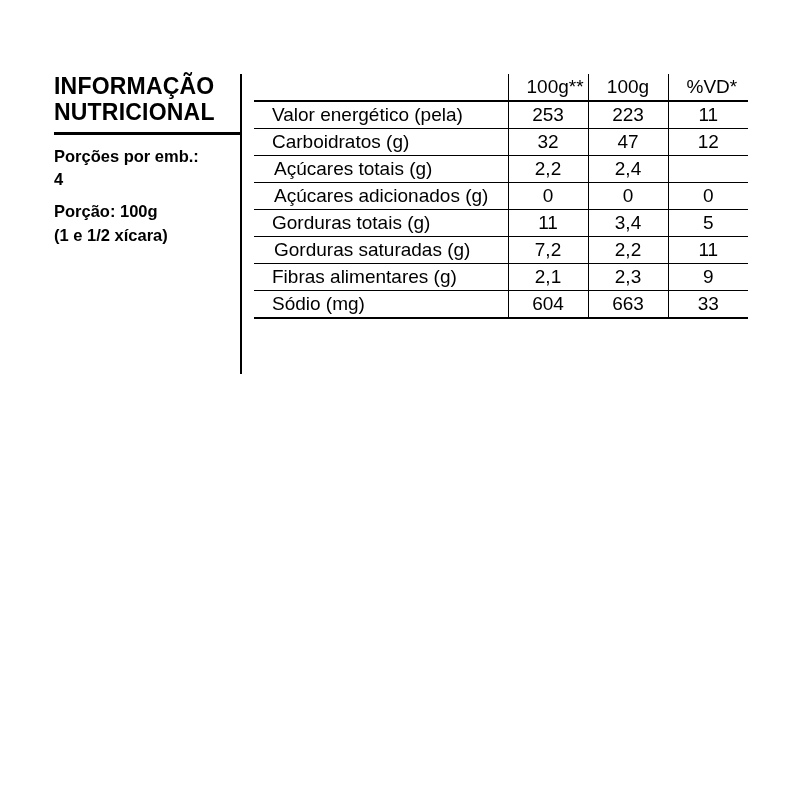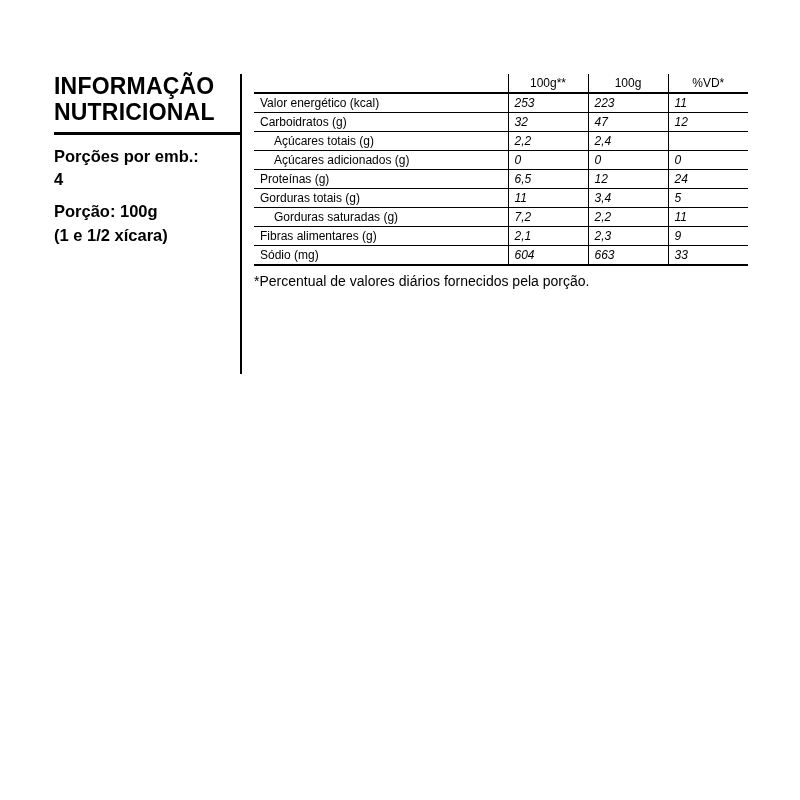--- a/index.html
+++ b/index.html
@@ -70,23 +70,23 @@
   .table-col {
     flex: 1 1 auto;
     margin-left: 12px;
   }
   table.nutri {
     border-collapse: collapse;
     width: 494px;
     table-layout: fixed;
   }
   table.nutri td, table.nutri th {
-    font-size: 12px;
+    font-size: 19px;
     font-weight: normal;
-    padding: 2px 6px;
+    padding: 2px 18px;
     vertical-align: middle;
     white-space: nowrap;
   }
   
   col.c-name { width: 254px; }
   col.c-v1   { width: 80px; }
   col.c-v2   { width: 80px; }
   col.c-v3   { width: 80px; }
 
   .hdr th {
@@ -98,21 +98,21 @@
   .hdr th.blank { border: none; }
 
   
   .vline { border-left: 1.6px solid #000; }
   .row td { border-top: 1.6px solid #000; }
   .thick-top td, .thick-top th { border-top: 2.6px solid #000; }
   .thick-bottom td { border-bottom: 2.6px solid #000; }
 
   td.name { text-align: left; }
   td.name.indent { padding-left: 20px; }
-  td.val { text-align: left; font-style: italic; }
+  td.val { text-align: center; }
 
   .footnotes {
     margin-top: 5px;
     width: 494px;
   }
   .footnote {
     font-size: 14px;
     line-height: 1.45;
     margin: 0;
   }
@@ -150,21 +150,21 @@
       <thead>
         <tr class="hdr">
           <th class="blank"></th>
           <th class="vline">100g**</th>
           <th class="vline">100g</th>
           <th class="vline">%VD*</th>
         </tr>
       </thead>
       <tbody>
           <tr class="row thick-top">
-            <td class="name">Valor energético (kcal)</td>
+            <td class="name">Valor energético (pela)</td>
             <td class="val vline">253</td>
             <td class="val vline">223</td>
             <td class="val vline">11</td>
           </tr>
           <tr class="row">
             <td class="name">Carboidratos (g)</td>
             <td class="val vline">32</td>
             <td class="val vline">47</td>
             <td class="val vline">12</td>
           </tr>
@@ -172,26 +172,20 @@
             <td class="name indent">Açúcares totais (g)</td>
             <td class="val vline">2,2</td>
             <td class="val vline">2,4</td>
             <td class="val vline"></td>
           </tr>
           <tr class="row">
             <td class="name indent">Açúcares adicionados (g)</td>
             <td class="val vline">0</td>
             <td class="val vline">0</td>
             <td class="val vline">0</td>
-          </tr>
-          <tr class="row">
-            <td class="name">Proteínas (g)</td>
-            <td class="val vline">6,5</td>
-            <td class="val vline">12</td>
-            <td class="val vline">24</td>
           </tr>
           <tr class="row">
             <td class="name">Gorduras totais (g)</td>
             <td class="val vline">11</td>
             <td class="val vline">3,4</td>
             <td class="val vline">5</td>
           </tr>
           <tr class="row">
             <td class="name indent">Gorduras saturadas (g)</td>
             <td class="val vline">7,2</td>
@@ -207,17 +201,16 @@
           <tr class="row thick-bottom">
             <td class="name">Sódio (mg)</td>
             <td class="val vline">604</td>
             <td class="val vline">663</td>
             <td class="val vline">33</td>
           </tr>
         </tbody>
     </table>
 
     <div class="footnotes">
-      <p class="footnote">*Percentual de valores diários fornecidos pela porção.</p>
     </div>
   </div>
 
 </div>
 
 </body></html>

